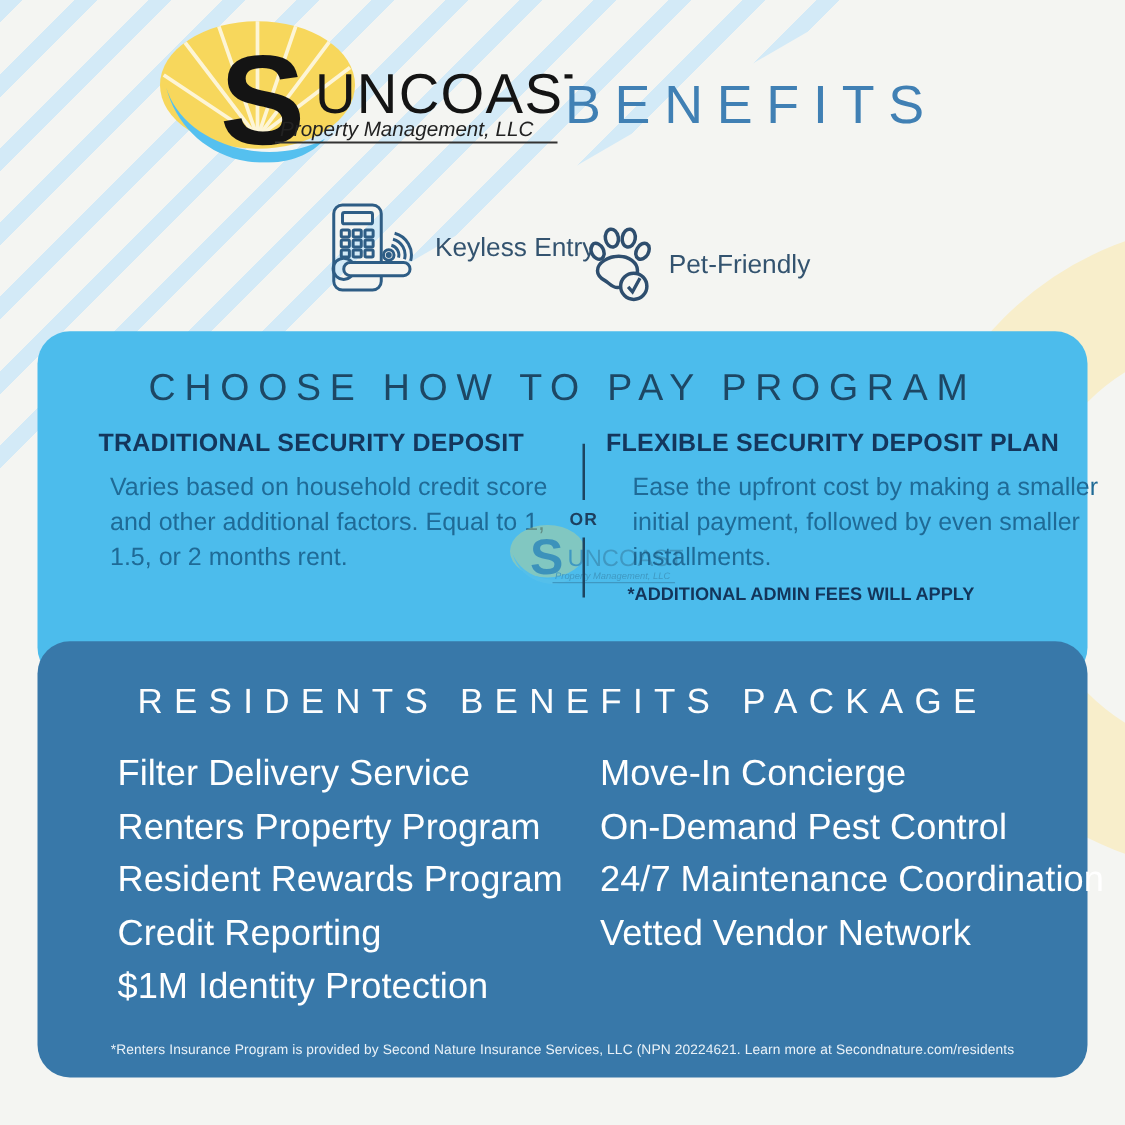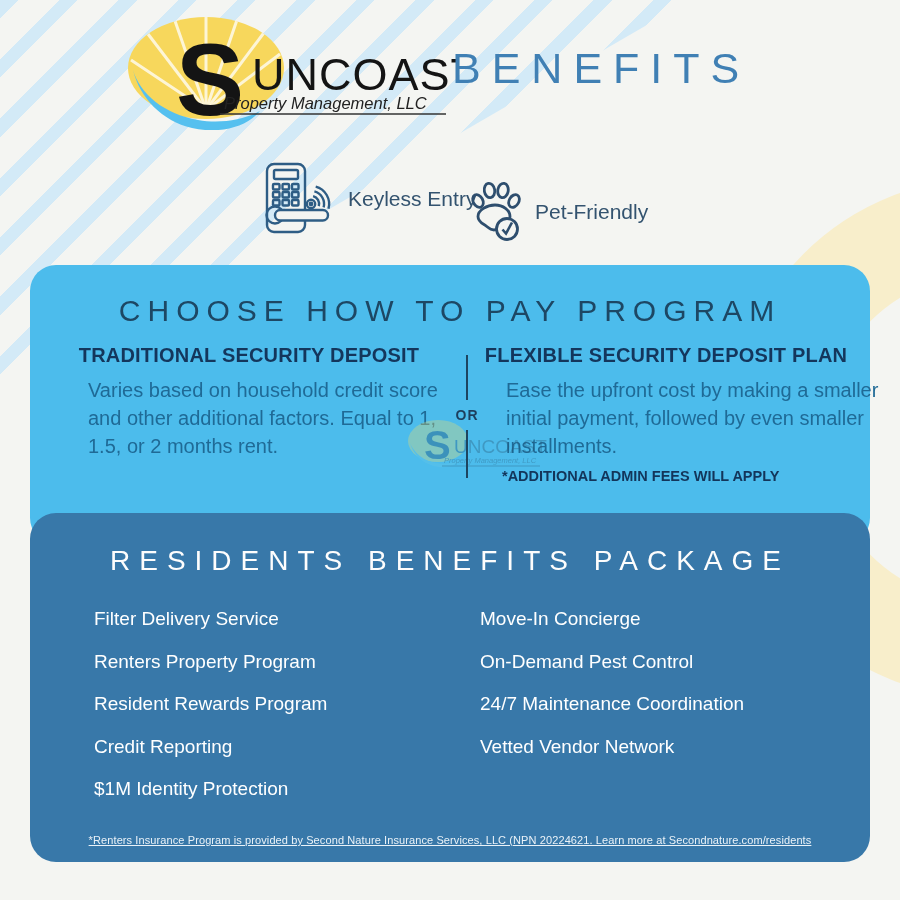--- a/index.html
+++ b/index.html
@@ -18,21 +18,21 @@
   
   .ring{
     position:absolute;left:727px;top:178px;width:520px;height:520px;
     border-radius:50%;border:95px solid #f8eecb;box-sizing:border-box;
     z-index:0;
   }
   .layer{position:absolute;z-index:1;}
   
   .logo-svg{position:absolute;left:126px;top:12px;width:332px;height:118px;}
   .benefits-title{
-    position:absolute;left:452px;top:44px;
+    position:absolute;left:452px;top:60px;
     font-size:43px;letter-spacing:11px;color:#4080b4;font-weight:500;
     white-space:nowrap;
   }
   .feature{position:absolute;display:flex;align-items:center;}
   .feature .flabel{font-size:21px;color:#33536f;white-space:nowrap;}
   
   .card1{
     position:absolute;left:30px;top:265px;width:840px;height:279px;
     background:#4cbcec;border-radius:26px;z-index:1;
   }
@@ -60,24 +60,24 @@
     background:#3878a9;border-radius:26px;z-index:1;color:#fff;
   }
   .card2 .c2-title{
     margin-top:32px;text-align:center;font-size:28px;letter-spacing:9px;
     color:#fdfdfd;font-weight:500;white-space:nowrap;
   }
   .benefit-cols{display:flex;margin-top:30px;padding-left:64px;}
   .bcol{display:flex;flex-direction:column;}
   .bcol-left{width:386px;}
   .bcol-right{width:370px;}
-  .benefit-item{font-size:19px;line-height:24px;margin-bottom:18.5px;white-space:nowrap;}
+  .benefit-item{font-size:29px;line-height:24px;margin-bottom:18.5px;white-space:nowrap;}
   .footnote{
     position:absolute;left:0;bottom:16px;width:100%;text-align:center;
-    font-size:11px;color:#eaf2f8;letter-spacing:.1px;white-space:nowrap;text-decoration:underline;
+    font-size:11px;color:#eaf2f8;letter-spacing:.1px;white-space:nowrap;
   }
 </style>
 </head>
 <body>
 
 <div id="canvas">
 
   <div class="stripes"></div>
   <div class="ring"></div>
 

